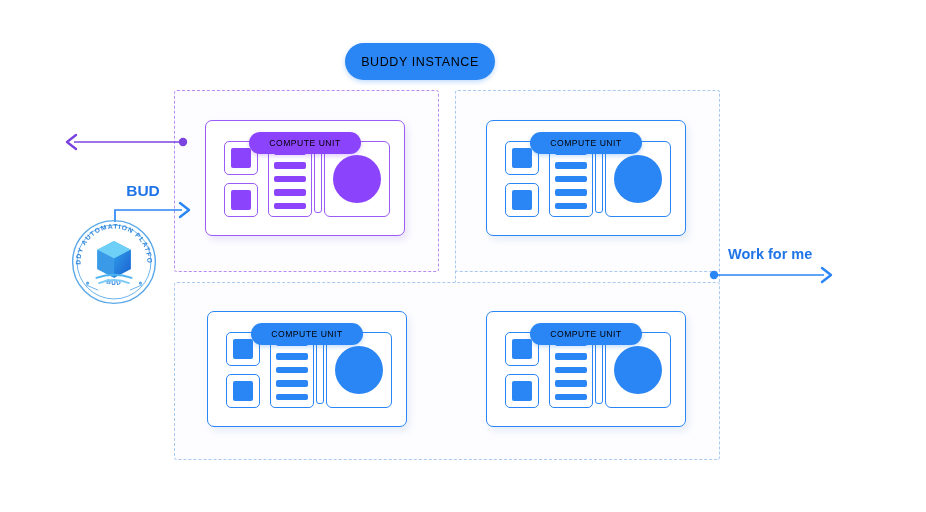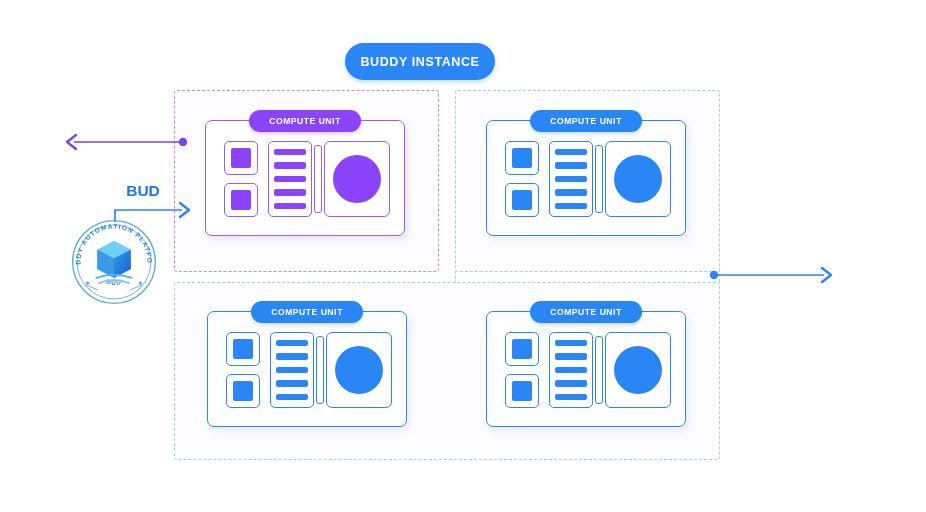--- a/index.html
+++ b/index.html
@@ -9,37 +9,38 @@
     font-family:"Liberation Sans", sans-serif;
     overflow:hidden;
   }
   #stage{position:relative;width:926px;height:512px;}
 
   
   .pill{
     position:absolute;
     display:flex;align-items:center;justify-content:center;
     border-radius:999px;
-    color:#ffffff;
-    font-weight:bold;
+    color:#000000;
+    font-weight:normal;
     letter-spacing:.6px;
     white-space:nowrap;
     box-sizing:border-box;
   }
   .pill-instance{
     left:345px;top:43px;width:150px;height:37px;
     background:#2a85f5;
     font-size:12.5px;
     box-shadow:0 2px 5px rgba(42,133,245,.30);
   }
   .pill-cu{
     width:112px;height:22px;
     font-size:8.6px;
     letter-spacing:.5px;
     z-index:6;
+    margin-top:22px;
   }
   .pill-cu.purple{background:#8b44fc;box-shadow:0 2px 4px rgba(139,68,252,.28);}
   .pill-cu.blue{background:#2a85f5;box-shadow:0 2px 4px rgba(42,133,245,.28);}
 
   
   .dashed{
     position:absolute;
     box-sizing:border-box;
     border-width:1px;
     border-style:dashed;
@@ -261,20 +262,21 @@
     <polyline points="16,3 7,10 16,17" fill="none" stroke="#7b43e0" stroke-width="2.4" stroke-linecap="round" stroke-linejoin="round"></polyline>
     <circle cx="123" cy="10" r="4.2" fill="#7b43e0"></circle>
   </svg>
 
   <div class="lbl blue" style="left:108px;top:182px;width:70px;text-align:center;font-size:15.5px;">BUD</div>
   <svg class="arrow-svg" style="left:110px;top:200px;width:85px;height:22px;" viewBox="0 0 85 22">
     <path d="M5,22 L5,10 L72,10" fill="none" stroke="#2a85f5" stroke-width="1.7"></path>
     <polyline points="70,3 79,10 70,17" fill="none" stroke="#2a85f5" stroke-width="2.4" stroke-linecap="round" stroke-linejoin="round"></polyline>
   </svg>
 
+  <div class="lbl blue" style="left:728px;top:246px;width:120px;text-align:left;font-size:14.5px;">Work for me</div>
   <svg class="arrow-svg" style="left:704px;top:265px;width:135px;height:20px;" viewBox="0 0 135 20">
     <circle cx="10" cy="10" r="4.2" fill="#2a85f5"></circle>
     <line x1="12" y1="10" x2="120" y2="10" stroke="#2a85f5" stroke-width="1.7"></line>
     <polyline points="118,3 127,10 118,17" fill="none" stroke="#2a85f5" stroke-width="2.4" stroke-linecap="round" stroke-linejoin="round"></polyline>
   </svg>
 
   <div class="logo">
     <svg viewBox="0 0 100 100" width="88" height="88">
       <defs>
         <path id="ringTop" d="M 50,50 m -38,0 a 38,38 0 1,1 76,0" fill="none"></path>

